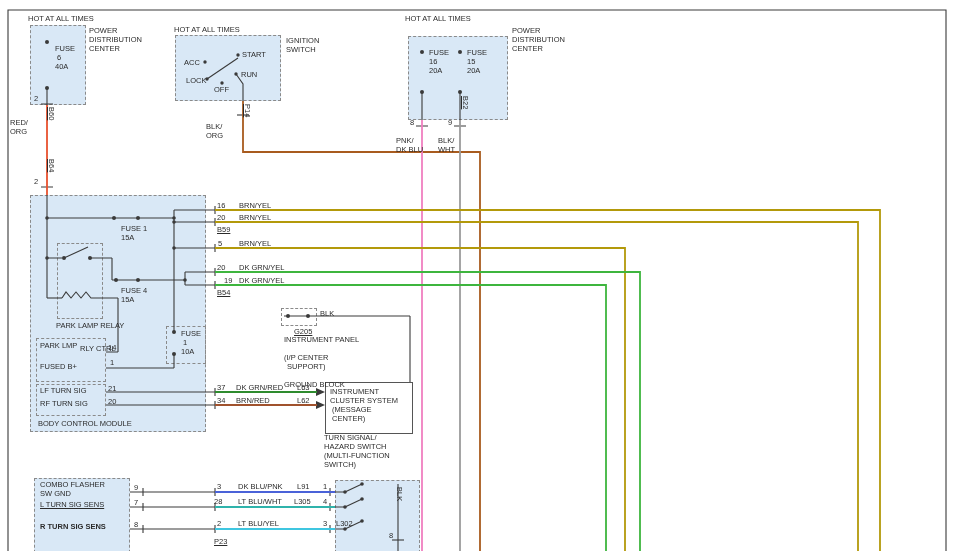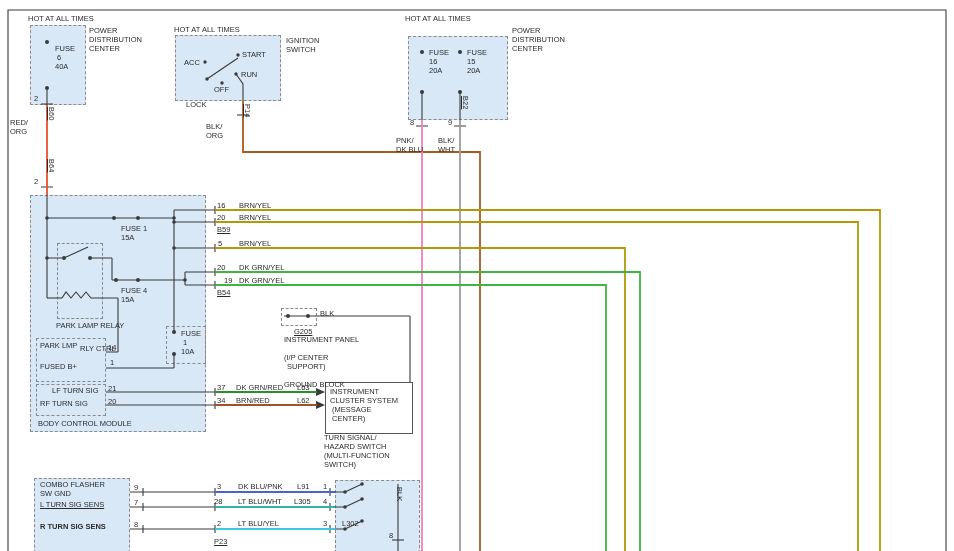--- a/index.html
+++ b/index.html
@@ -155,21 +155,21 @@
   <div class="l" style="left:34px;top:94px;">2</div>
   <div class="l vert und" style="left:56px;top:107px;">B60</div>
   <div class="l" style="left:10px;top:118px;">RED/</div>
   <div class="l" style="left:10px;top:127px;">ORG</div>
   <div class="l" style="left:34px;top:177px;">2</div>
   <div class="l vert und" style="left:56px;top:159px;">B64</div>
 
   <div class="l" style="left:286px;top:36px;">IGNITION</div>
   <div class="l" style="left:286px;top:45px;">SWITCH</div>
   <div class="l" style="left:184px;top:58px;">ACC</div>
-  <div class="l" style="left:186px;top:76px;margin-top:24px;">LOCK</div>
+  <div class="l" style="left:186px;top:76px;">LOCK</div>
   <div class="l" style="left:214px;top:85px;">OFF</div>
   <div class="l" style="left:241px;top:70px;">RUN</div>
   <div class="l" style="left:242px;top:50px;">START</div>
   <div class="l vert und" style="left:252px;top:104px;">P14</div>
   <div class="l" style="left:206px;top:122px;">BLK/</div>
   <div class="l" style="left:206px;top:131px;">ORG</div>
 
   <div class="l" style="left:512px;top:26px;">POWER</div>
   <div class="l" style="left:512px;top:35px;">DISTRIBUTION</div>
   <div class="l" style="left:512px;top:44px;">CENTER</div>
@@ -193,21 +193,21 @@
   <div class="l" style="left:121px;top:295px;">15A</div>
   <div class="l" style="left:56px;top:321px;">PARK LAMP RELAY</div>
   <div class="l" style="left:181px;top:329px;">FUSE</div>
   <div class="l" style="left:183px;top:338px;">1</div>
   <div class="l" style="left:181px;top:347px;">10A</div>
   <div class="l" style="left:40px;top:341px;">PARK LMP</div>
   <div class="l" style="left:40px;top:344px;margin-left:40px;">RLY CTRL</div>
   <div class="l" style="left:40px;top:362px;">FUSED B+</div>
   <div class="l" style="left:108px;top:343px;">14</div>
   <div class="l" style="left:110px;top:358px;">1</div>
-  <div class="l" style="left:52px;top:386px;">LF TURN SIG</div>
+  <div class="l" style="left:40px;top:386px;">LF TURN SIG</div>
   <div class="l" style="left:40px;top:399px;">RF TURN SIG</div>
   <div class="l" style="left:108px;top:384px;">21</div>
   <div class="l" style="left:108px;top:397px;">20</div>
   <div class="l" style="left:38px;top:419px;">BODY CONTROL MODULE</div>
 
   <div class="l" style="left:217px;top:201px;">16</div>
   <div class="l" style="left:239px;top:201px;">BRN/YEL</div>
   <div class="l" style="left:217px;top:213px;">20</div>
   <div class="l" style="left:239px;top:213px;">BRN/YEL</div>
   <div class="l und" style="left:217px;top:225px;">B59</div>
@@ -253,19 +253,19 @@
   <div class="l" style="left:217px;top:482px;">3</div>
   <div class="l" style="left:238px;top:482px;">DK BLU/PNK</div>
   <div class="l" style="left:297px;top:482px;">L91</div>
   <div class="l" style="left:323px;top:482px;">1</div>
   <div class="l" style="left:214px;top:497px;">28</div>
   <div class="l" style="left:238px;top:497px;">LT BLU/WHT</div>
   <div class="l" style="left:294px;top:497px;">L305</div>
   <div class="l" style="left:323px;top:497px;">4</div>
   <div class="l" style="left:217px;top:519px;">2</div>
   <div class="l" style="left:238px;top:519px;">LT BLU/YEL</div>
-  <div class="l" style="left:294px;top:519px;padding-left:48px;">L302</div>
+  <div class="l" style="left:288px;top:519px;padding-left:48px;">L302</div>
   <div class="l" style="left:323px;top:519px;">3</div>
   <div class="l und" style="left:214px;top:537px;">P23</div>
   <div class="l vert" style="left:404px;top:487px;">BLK</div>
   <div class="l" style="left:389px;top:531px;">8</div>
 
 </div>
 
 </body></html>

